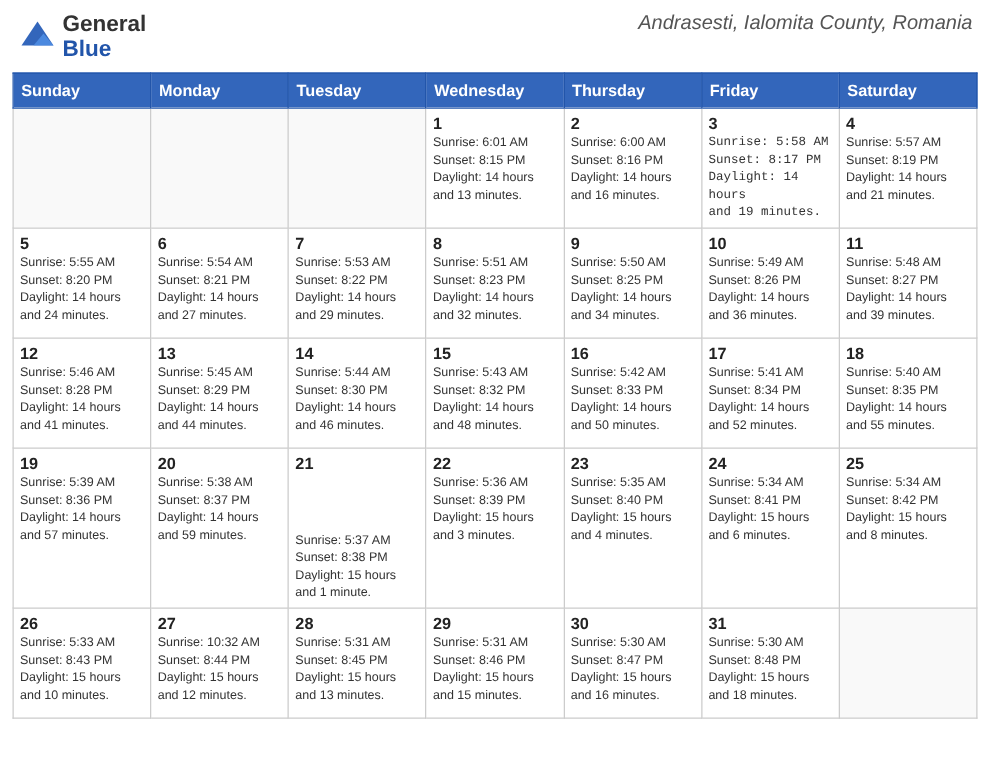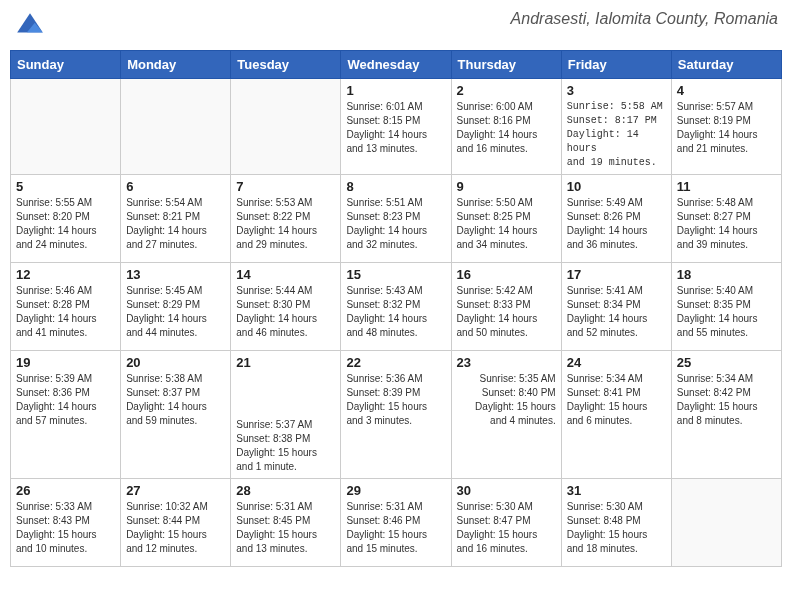--- a/index.html
+++ b/index.html
@@ -95,20 +95,24 @@
   </style>
 </head>
 <body>
 
 <div class="header-area">
   <div class="logo">
     <svg class="logo-icon" viewBox="0 0 40 40">
       <polygon points="20,4 36,28 4,28" fill="#3366bb"></polygon>
       <polygon points="26,16 36,28 16,28" fill="#5599ee" opacity="0.7"></polygon>
     </svg>
+    <div class="logo-text">
+      <span class="logo-general">General</span>
+      <span class="logo-blue">Blue</span>
+    </div>
   </div>
   <div class="title-block">
     <div class="location">Andrasesti, Ialomita County, Romania</div>
   </div>
 </div>
 
 <table class="calendar">
   <thead>
     <tr>
     <th>Sunday</th>
@@ -280,21 +284,21 @@
         </td>
         <td>
           <span class="day-num">22</span>
           <div class="day-info" style="white-space: pre-line;">Sunrise: 5:36 AM
 Sunset: 8:39 PM
 Daylight: 15 hours
 and 3 minutes.</div>
         </td>
         <td>
           <span class="day-num">23</span>
-          <div class="day-info" style="white-space: pre-line; text-align: right;">Sunrise: 5:35 AM
+          <div class="day-info" style="white-space: pre-line;">Sunrise: 5:35 AM
 Sunset: 8:40 PM
 Daylight: 15 hours
 and 4 minutes.</div>
         </td>
         <td>
           <span class="day-num">24</span>
           <div class="day-info" style="white-space: pre-line;">Sunrise: 5:34 AM
 Sunset: 8:41 PM
 Daylight: 15 hours
 and 6 minutes.</div>

